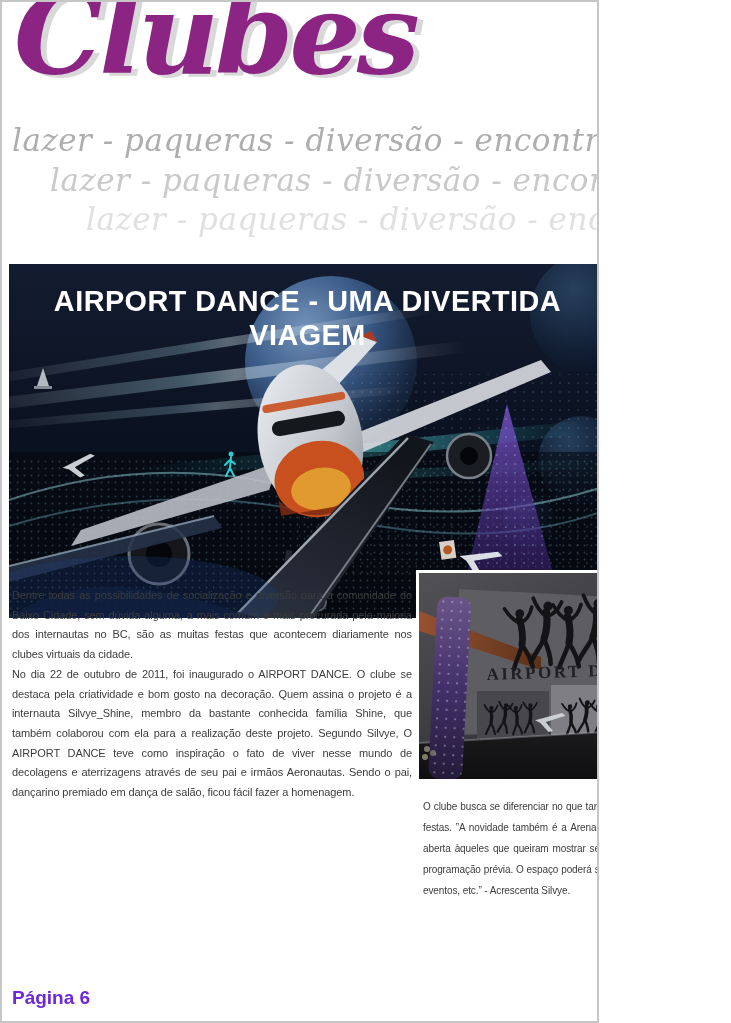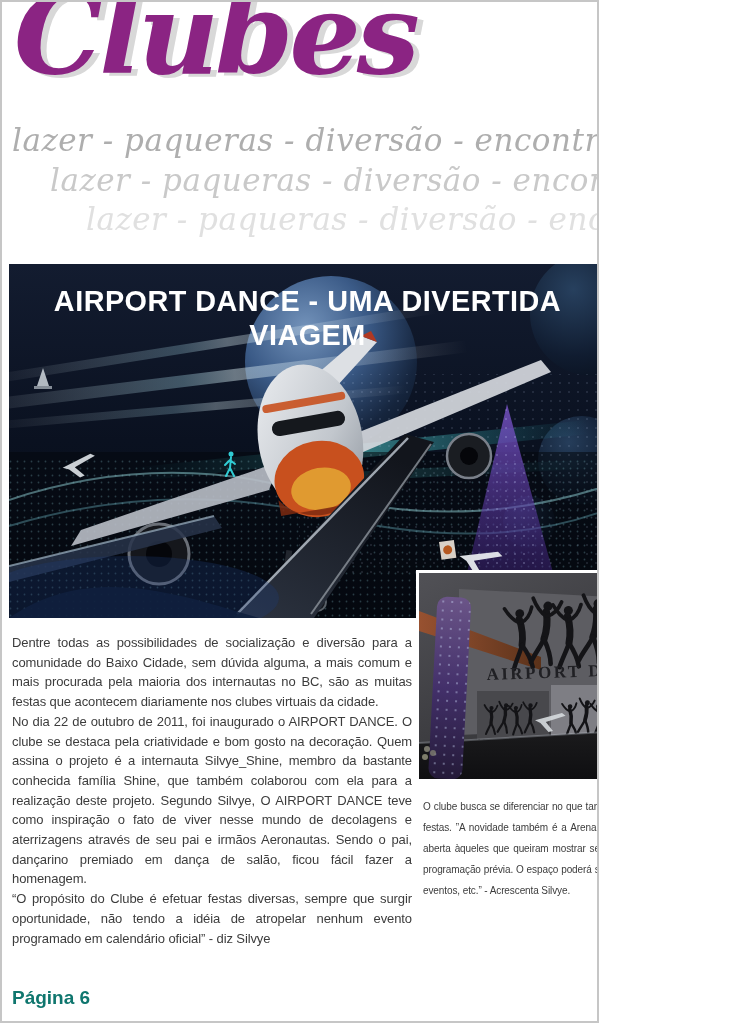--- a/index.html
+++ b/index.html
@@ -38,33 +38,33 @@
   }
 
   
   .inset {
     position:absolute; left:417px; top:571px; width:306px; height:206px;
     outline:3px solid #ffffff; overflow:hidden; background:#38383c; z-index:6;
   }
 
   
   .col-left {
-    position:absolute; left:10px; top:631px; width:400px;
-    font-size:13px; line-height:19.7px; letter-spacing:-0.1px;
+    position:absolute; left:10px; top:584px; width:400px;
+    font-size:11px; line-height:19.7px; letter-spacing:-0.1px;
     color:#3c3c3c; text-align:justify;
   }
   .col-left p { margin:0; }
   .col-right {
     position:absolute; left:421px; top:794px; width:302px;
     font-size:10px; line-height:21px; letter-spacing:-0.1px;
     color:#3c3c3c; text-align:justify;
   }
   .page-number {
     position:absolute; left:10px; top:985px;
-    font-size:19px; font-weight:bold; color:#0f766e;
+    font-size:19px; font-weight:bold; color:#6d28d9;
   }
 </style>
 </head>
 <body>
 
 <div class="page">
 
   <div class="masthead-title">Clubes</div>
   <div class="tagline t1">lazer - paqueras - diversão - encontros sociais</div>
   <div class="tagline t2">lazer - paqueras - diversão - encontros sociais</div>
@@ -295,21 +295,20 @@
         <circle cx="8" cy="176" r="3" fill="#8e8d7f"></circle>
           <circle cx="14" cy="180" r="3" fill="#7f7e70"></circle>
           <circle cx="6" cy="184" r="3" fill="#98977f"></circle>
       </g>
     </svg>
   </div>
 
   <div class="col-left">
     <p>Dentre todas as possibilidades de socialização e diversão para a comunidade do Baixo Cidade, sem dúvida alguma, a mais comum e mais procurada pela maioria dos internautas no BC, são as muitas festas que acontecem diariamente nos clubes virtuais da cidade.</p>
     <p>No dia 22 de outubro de 2011, foi inaugurado o AIRPORT DANCE. O clube se destaca pela criatividade e bom gosto na decoração. Quem assina o projeto é a internauta Silvye_Shine, membro da bastante conhecida família Shine, que também colaborou com ela para a realização deste projeto. Segundo Silvye, O AIRPORT DANCE teve como inspiração o fato de viver nesse mundo de decolagens e aterrizagens através de seu pai e irmãos Aeronautas. Sendo o pai, dançarino premiado em dança de salão, ficou fácil fazer a homenagem.</p>
-    <p>“O propósito do Clube é efetuar festas diversas, sempre que surgir oportunidade, não tendo a idéia de atropelar nenhum evento programado em calendário oficial” - diz Silvye</p>
   </div>
 
   <div class="col-right">
     <p>O clube busca se diferenciar no que tange à forma de execução das festas. ”A novidade também é a Arena dos DJs que estará sempre aberta àqueles que queiram mostrar seu potencial, através de uma programação prévia. O espaço poderá ser palco de festas, noivados, eventos, etc.” - Acrescenta Silvye.</p>
   </div>
 
   <div class="page-number">Página 6</div>
 
 </div>
 

